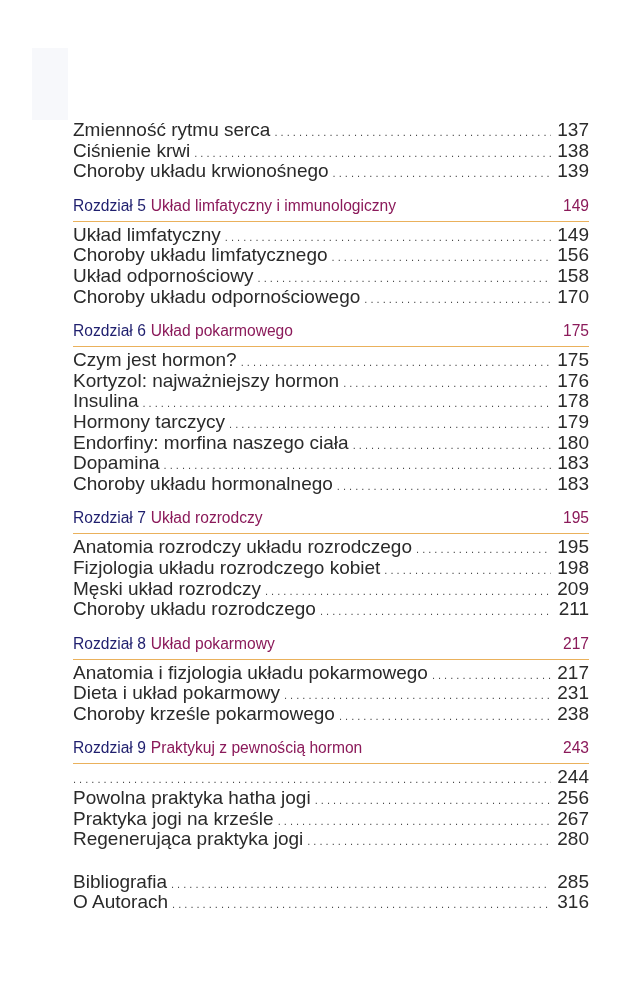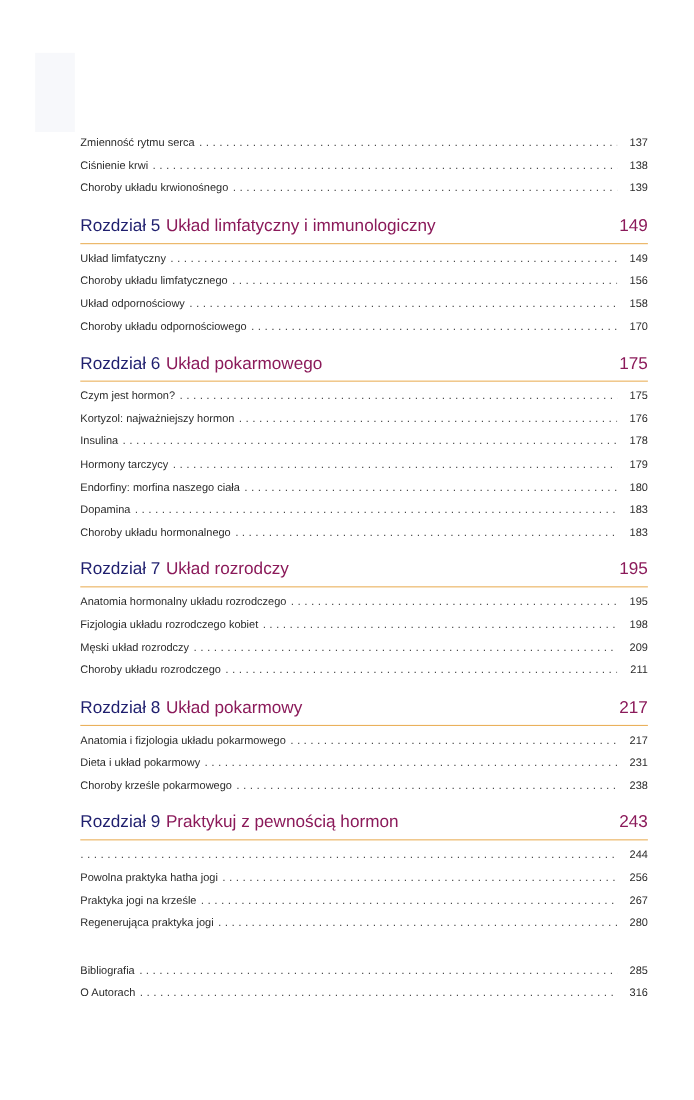--- a/index.html
+++ b/index.html
@@ -26,21 +26,21 @@
     .toc {
       position: absolute;
       left: 73px;
       top: 120px;
       width: 516px;
     }
     .entry {
       display: flex;
       align-items: baseline;
       height: 20.6px;
-      font-size: 10px;
+      font-size: 19px;
       line-height: 20.6px;
       white-space: nowrap;
       overflow: hidden;
     }
     .entry .title {
       flex: 0 0 auto;
       padding-right: 4px;
       color: #2a2a2a;
     }
     .entry .leader {
@@ -194,21 +194,21 @@
   </div>
 
   <div class="chapter">
     <div class="chapter-head">
       <span class="label">Rozdział 7</span>
       <span class="name">Układ rozrodczy</span>
       <span class="cpage">195</span>
     </div>
     <div class="rule"></div>
     <div class="entry">
-      <span class="title">Anatomia hormonalny układu rozrodczego</span>
+      <span class="title">Anatomia rozrodczy układu rozrodczego</span>
       <span class="leader"></span>
       <span class="page">195</span>
     </div>
     <div class="entry">
       <span class="title">Fizjologia układu rozrodczego kobiet</span>
       <span class="leader"></span>
       <span class="page">198</span>
     </div>
     <div class="entry">
       <span class="title">Męski układ rozrodczy</span>

